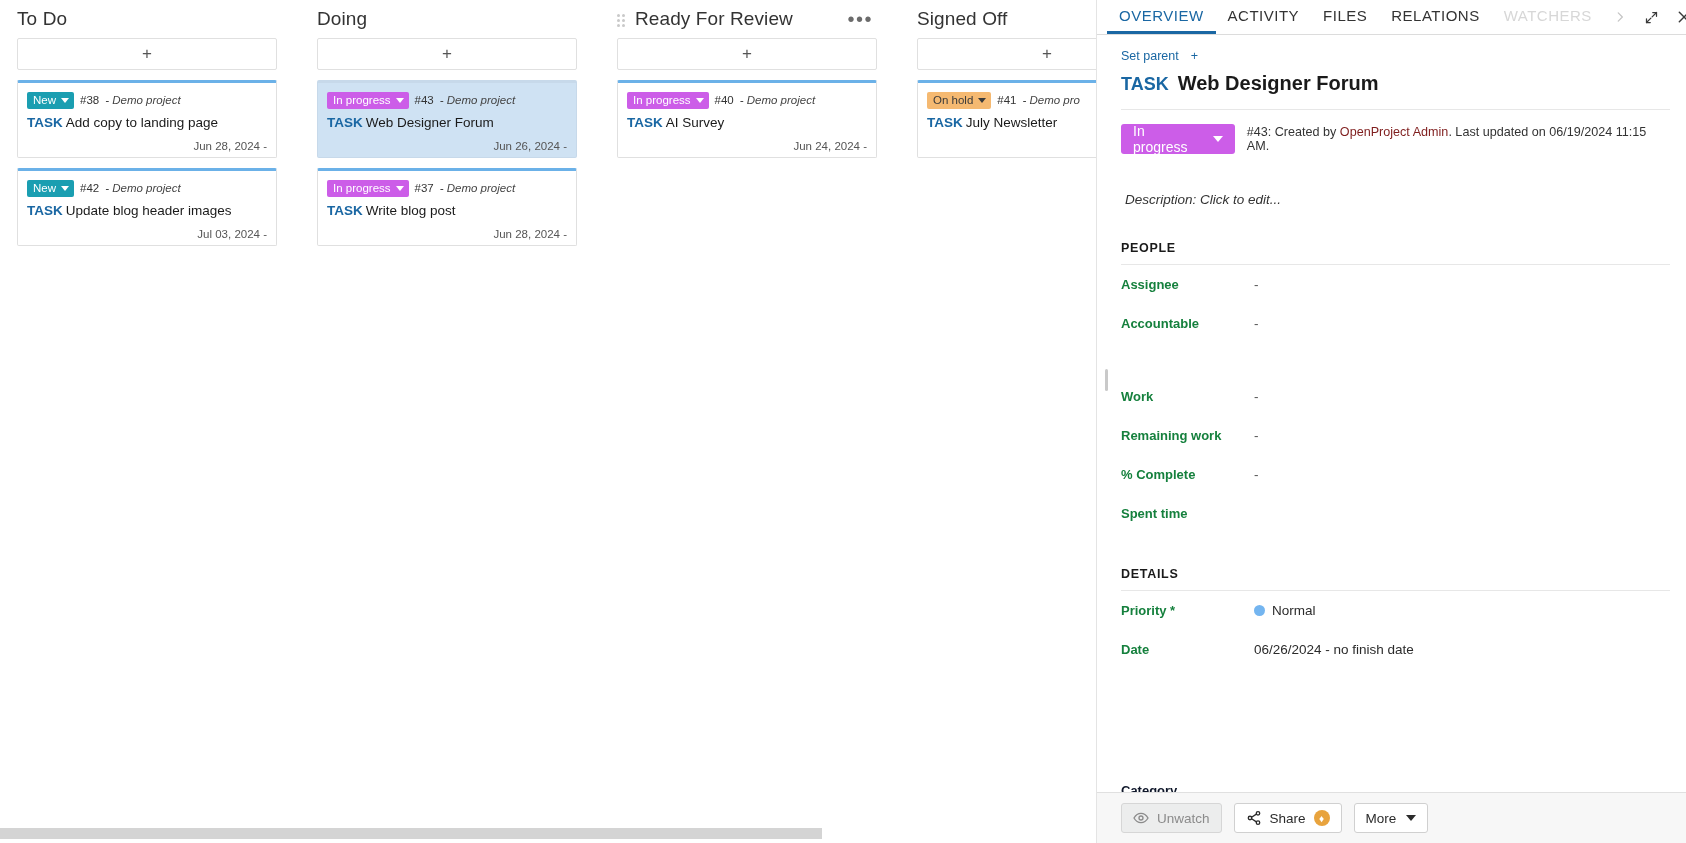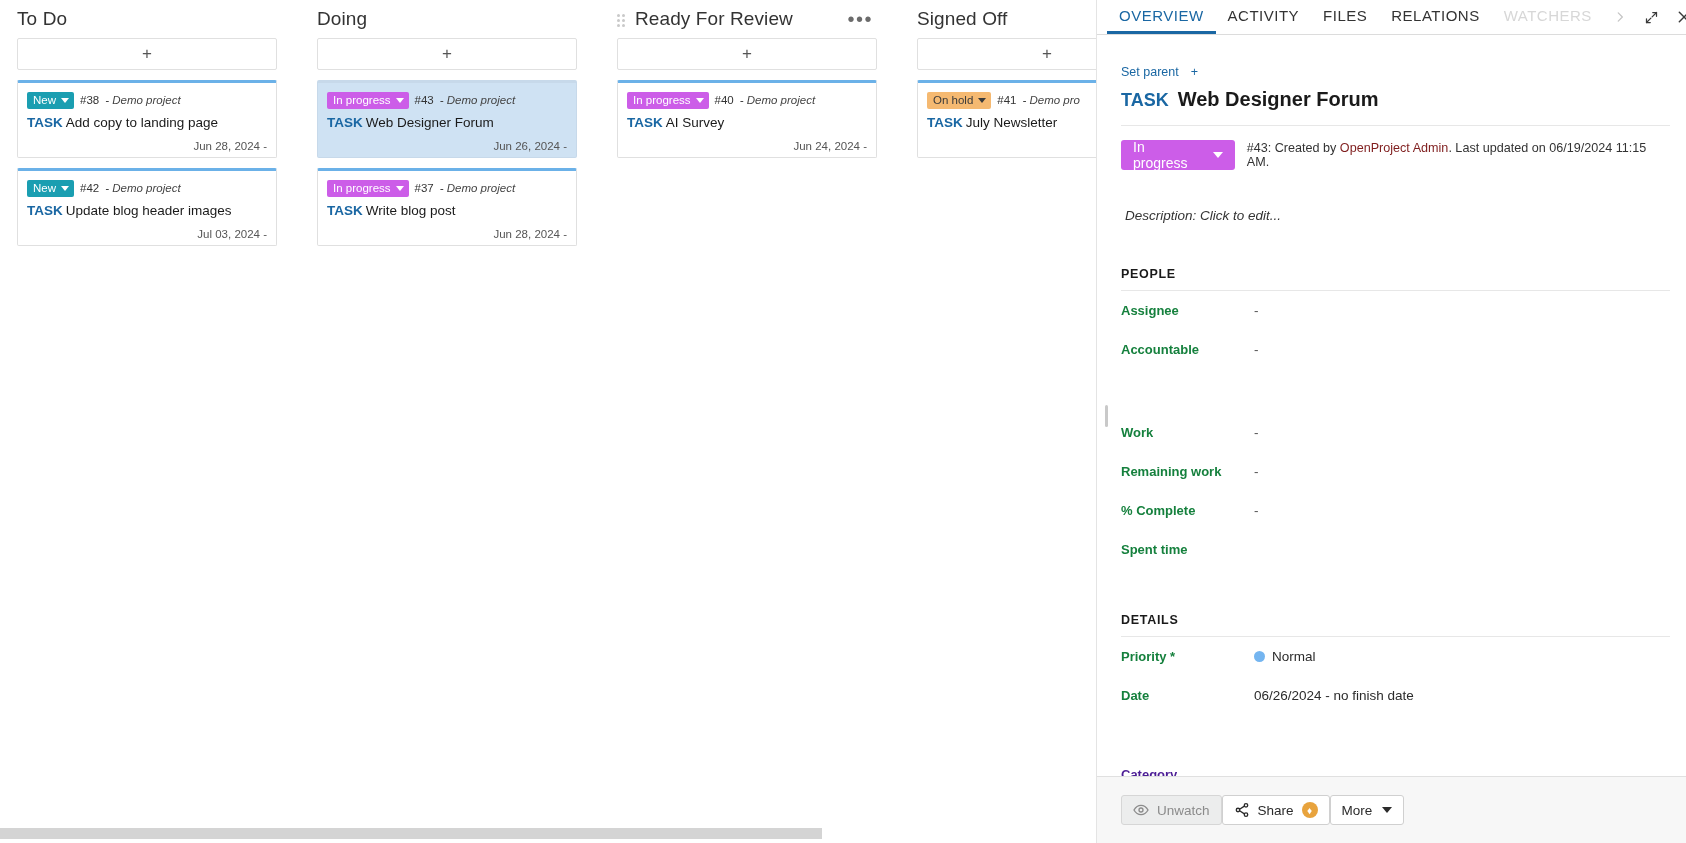--- a/index.html
+++ b/index.html
@@ -215,21 +215,21 @@
 
   .detail-body {
     flex: 1;
     overflow: hidden;
     padding: 0 16px 0 24px;
     position: relative;
   }
   .set-parent {
     color: #1a67a3;
     font-size: 12.5px;
-    margin-top: 30px;
+    margin-top: 14px;
     display: inline-flex; align-items: flex-start; gap: 12px;
     cursor: pointer;
   }
   .wp-title {
     margin-top: 8px;
     font-size: 20px;
     font-weight: bold;
     color: #1a1a1a;
     display: flex; align-items: baseline; gap: 9px;
     padding-bottom: 14px;
@@ -264,21 +264,21 @@
 
   .description {
     margin-top: 38px;
     font-size: 13.5px;
     font-style: italic;
     color: #333;
     cursor: pointer;
     padding-left: 4px;
   }
 
-  .section { margin-top: 44px; position: relative; }
+  .section { margin-top: 34px; position: relative; }
   .section-title {
     font-size: 12.5px;
     font-weight: bold;
     letter-spacing: 0.7px;
     color: #1a1a1a;
     padding-bottom: 9px;
     border-bottom: 1px solid #e7e7e7;
   }
   .section.with-marker::before {
     content: "";
@@ -307,25 +307,25 @@
     display: flex; align-items: center; gap: 7px;
   }
   .attr-value.empty { color: #555; }
   .prio-dot {
     width: 11px; height: 11px; border-radius: 50%;
     background: #74b5f0;
     display: inline-block;
   }
 
   .detail-footer {
-    height: 67px;
+    height: 51px;
     border-top: 1px solid #e0e0e0;
     background: #f7f7f7;
     display: flex; align-items: center;
-    gap: 0;
+    gap: 12px;
     padding: 0 0 0 24px;
   }
   .btn {
     height: 30px;
     display: inline-flex; align-items: center;
     gap: 8px;
     padding: 0 11px;
     border: 1px solid #d0d0d0;
     border-radius: 3px;
     background: #ffffff;
@@ -350,21 +350,21 @@
     border-radius: 50%;
     background: #e8a33d;
     display: inline-flex; align-items: center; justify-content: center;
     color: #fff; font-size: 10px;
   }
 
   .clipped-row {
     position: absolute;
     left: 24px; bottom: 0;
     font-size: 13px; font-weight: bold;
-    color: #4c1d95;
+    color: #0f172a;
     height: 9px; overflow: hidden;
   }
   svg { display: block; }
 </style>
 </head>
 <body>
 
 <div class="app">
 
   <div class="board">

